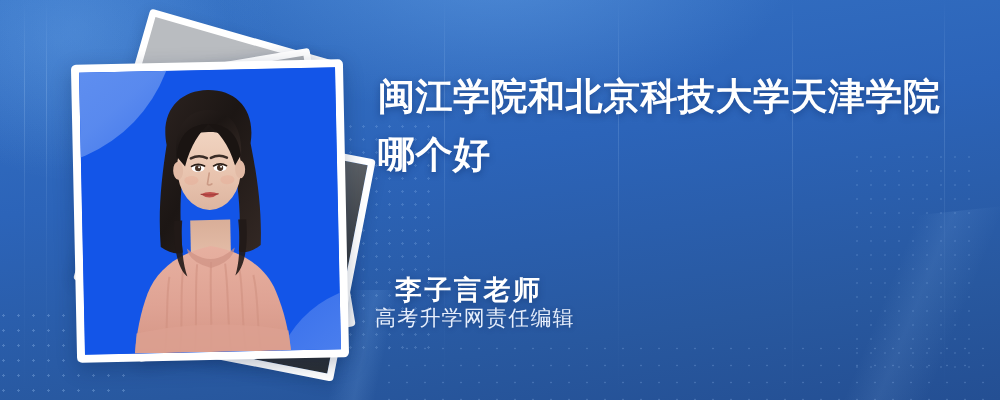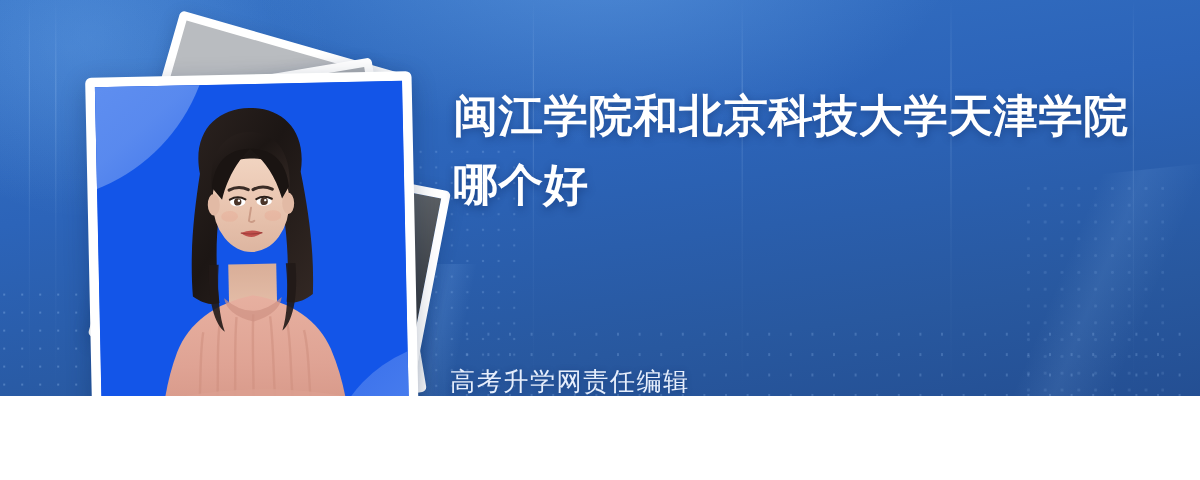--- a/index.html
+++ b/index.html
@@ -1,21 +1,21 @@
 <!DOCTYPE html>
 <html><head>
 <meta charset="utf-8">
 <style>
   html,body{margin:0;padding:0;}
   body{
     width:1000px;height:400px;overflow:hidden;
     font-family:"Liberation Sans","DejaVu Sans",sans-serif;
   }
   #card{
-    position:relative;width:1000px;height:330px;overflow:hidden;
+    position:relative;width:1000px;height:400px;overflow:hidden;
     background:
       radial-gradient(ellipse 420px 230px at 500px -40px, rgba(120,180,245,.40) 0%, rgba(120,180,245,0) 70%),
       radial-gradient(ellipse 300px 180px at 60px 40px, rgba(110,170,240,.22) 0%, rgba(110,170,240,0) 72%),
       linear-gradient(172deg,#3572C4 0%,#2C64B9 40%,#28589F 78%,#244F93 100%);
   }
   
   .tex{position:absolute;inset:0;pointer-events:none;}
   .dots-bl{
     position:absolute;left:-4px;bottom:2px;width:140px;height:90px;
     background-image:radial-gradient(rgba(175,212,255,.33) 1.1px, transparent 1.3px);
@@ -206,16 +206,17 @@
 
         <path d="M100 150 C 98 176 100 194 104 206 C 96 200 90 180 92 150 Z" fill="#211A17" opacity=".9"></path>
         <path d="M156 150 C 158 176 156 194 152 206 C 160 200 166 180 164 150 Z" fill="#211A17" opacity=".9"></path>
       </svg>
     </div>
   </div>
 
   <div class="content">
     <div class="title">闽江学院和北京科技大学天津学院
 哪个好</div>
+    <div class="author">李子言老师</div>
     <div class="subtitle">高考升学网责任编辑</div>
   </div>
 
 </div>
 
 </body></html>

